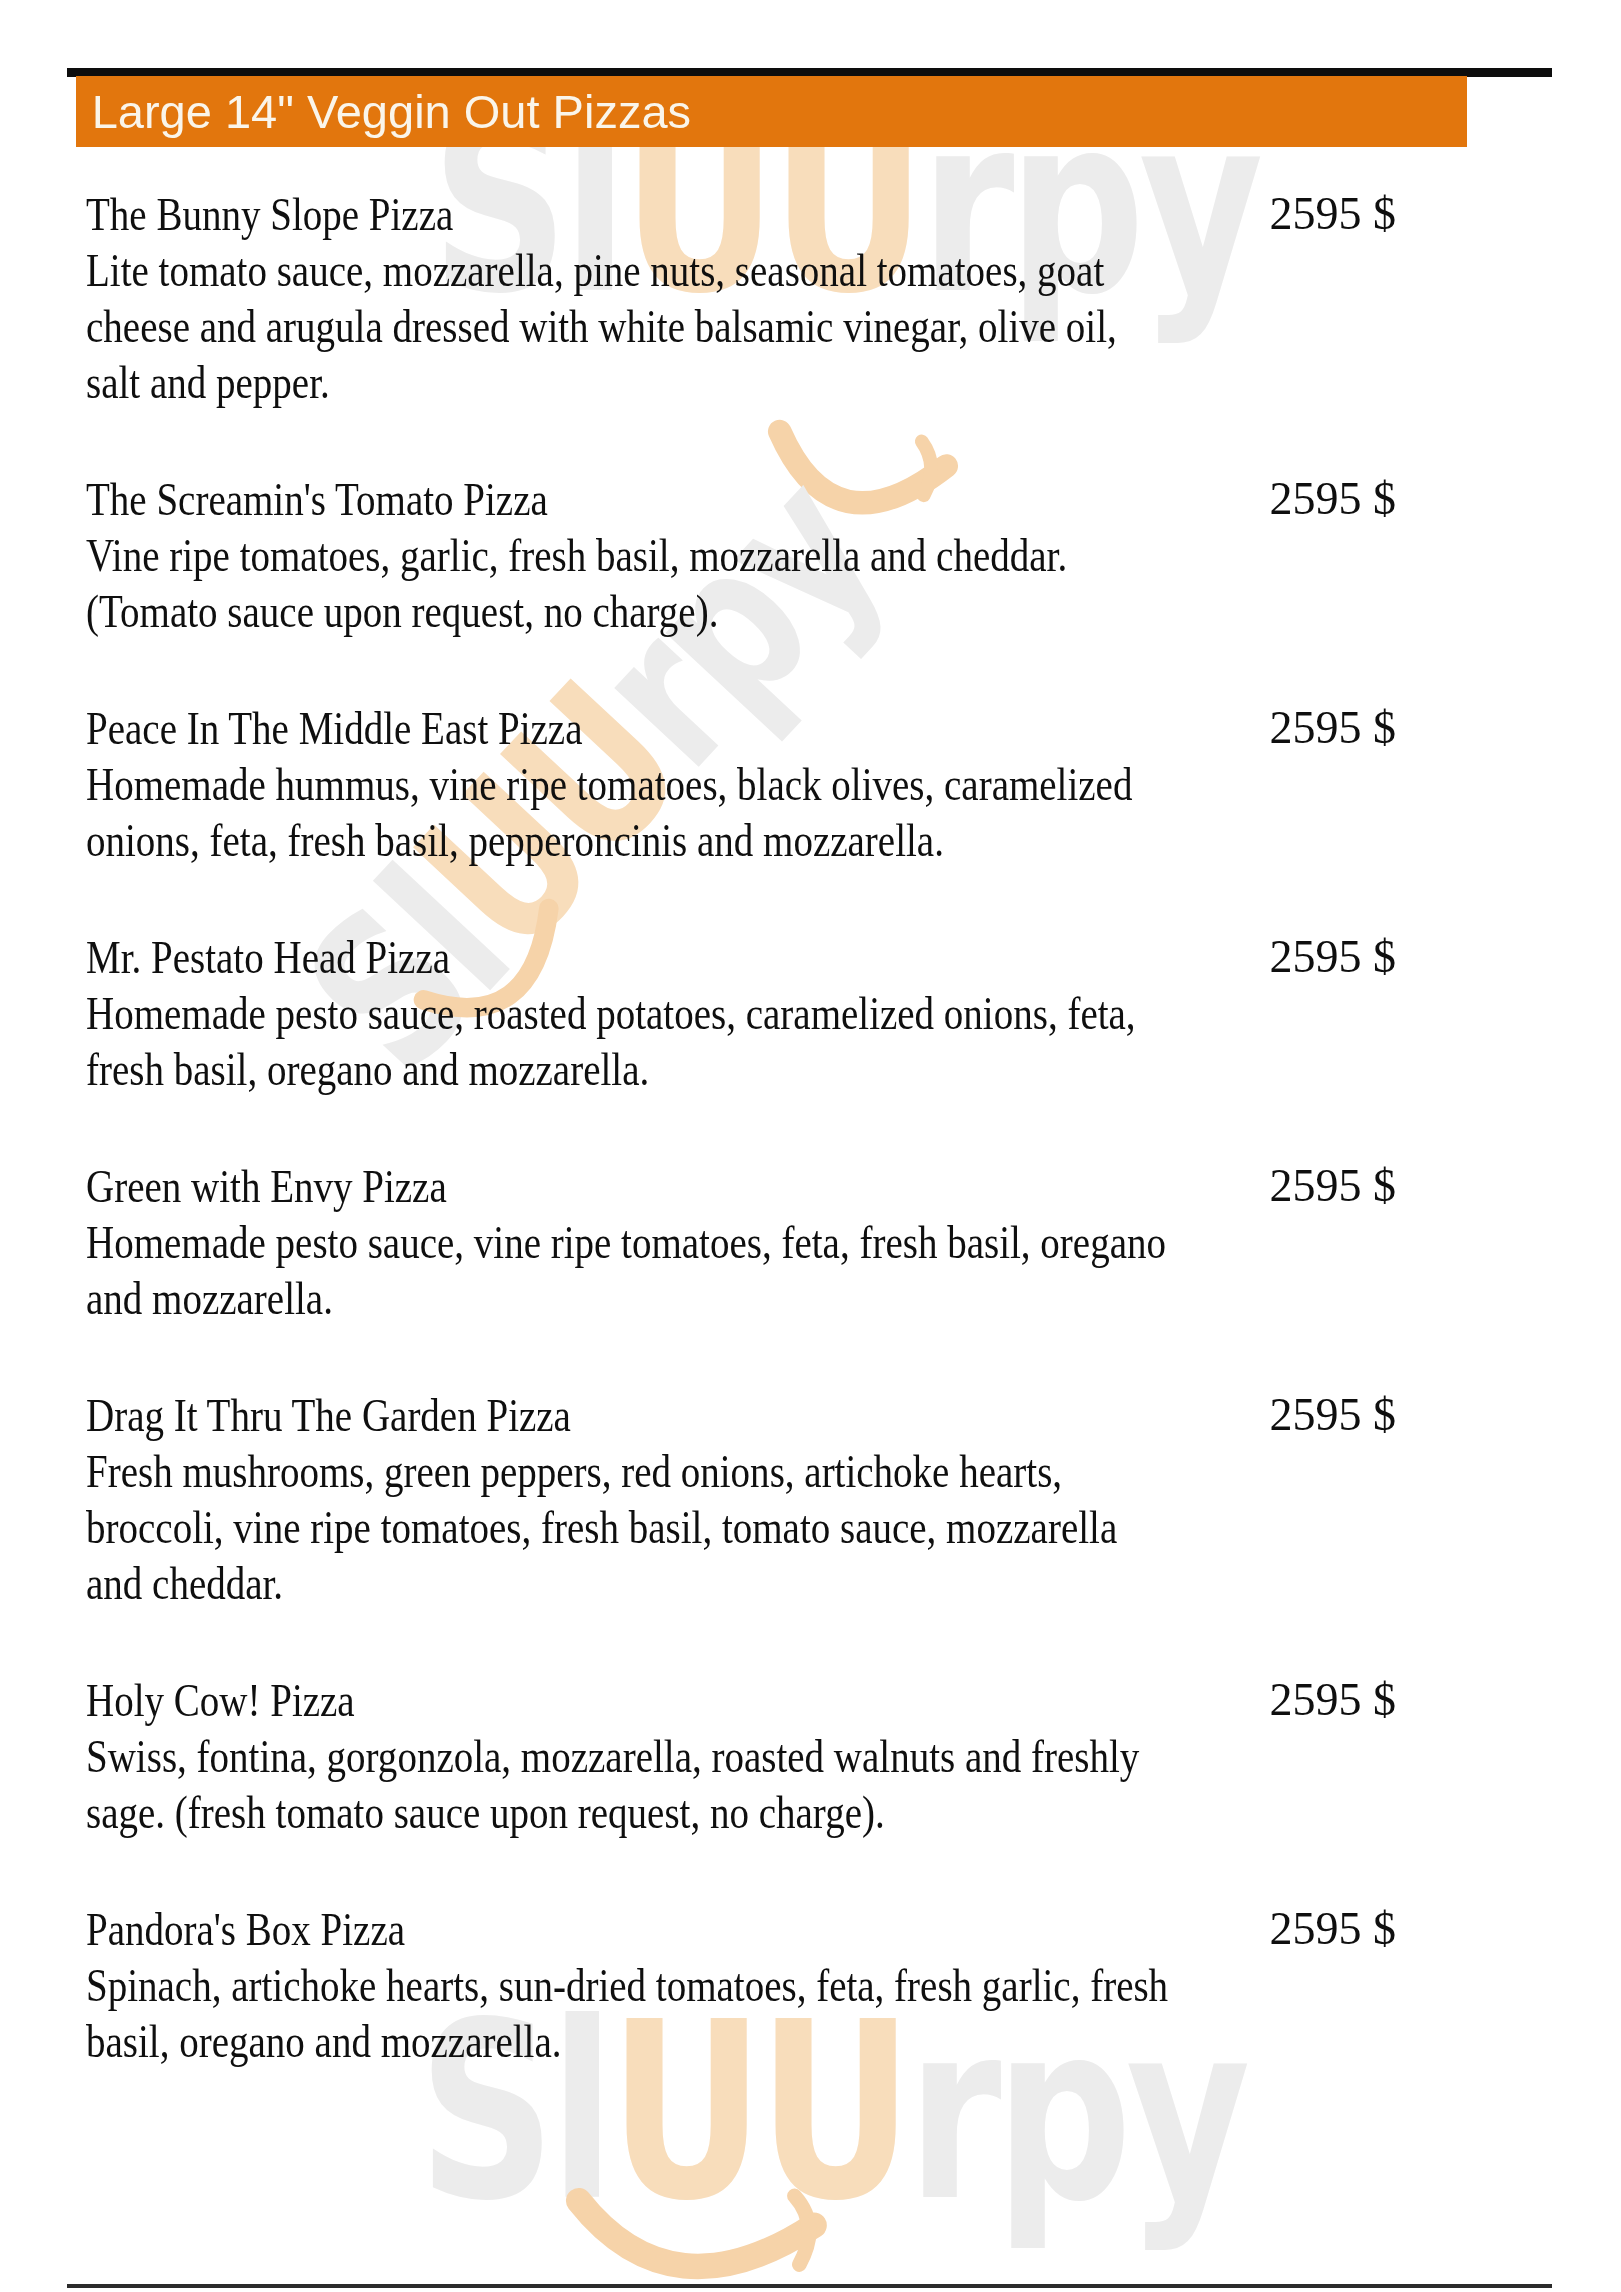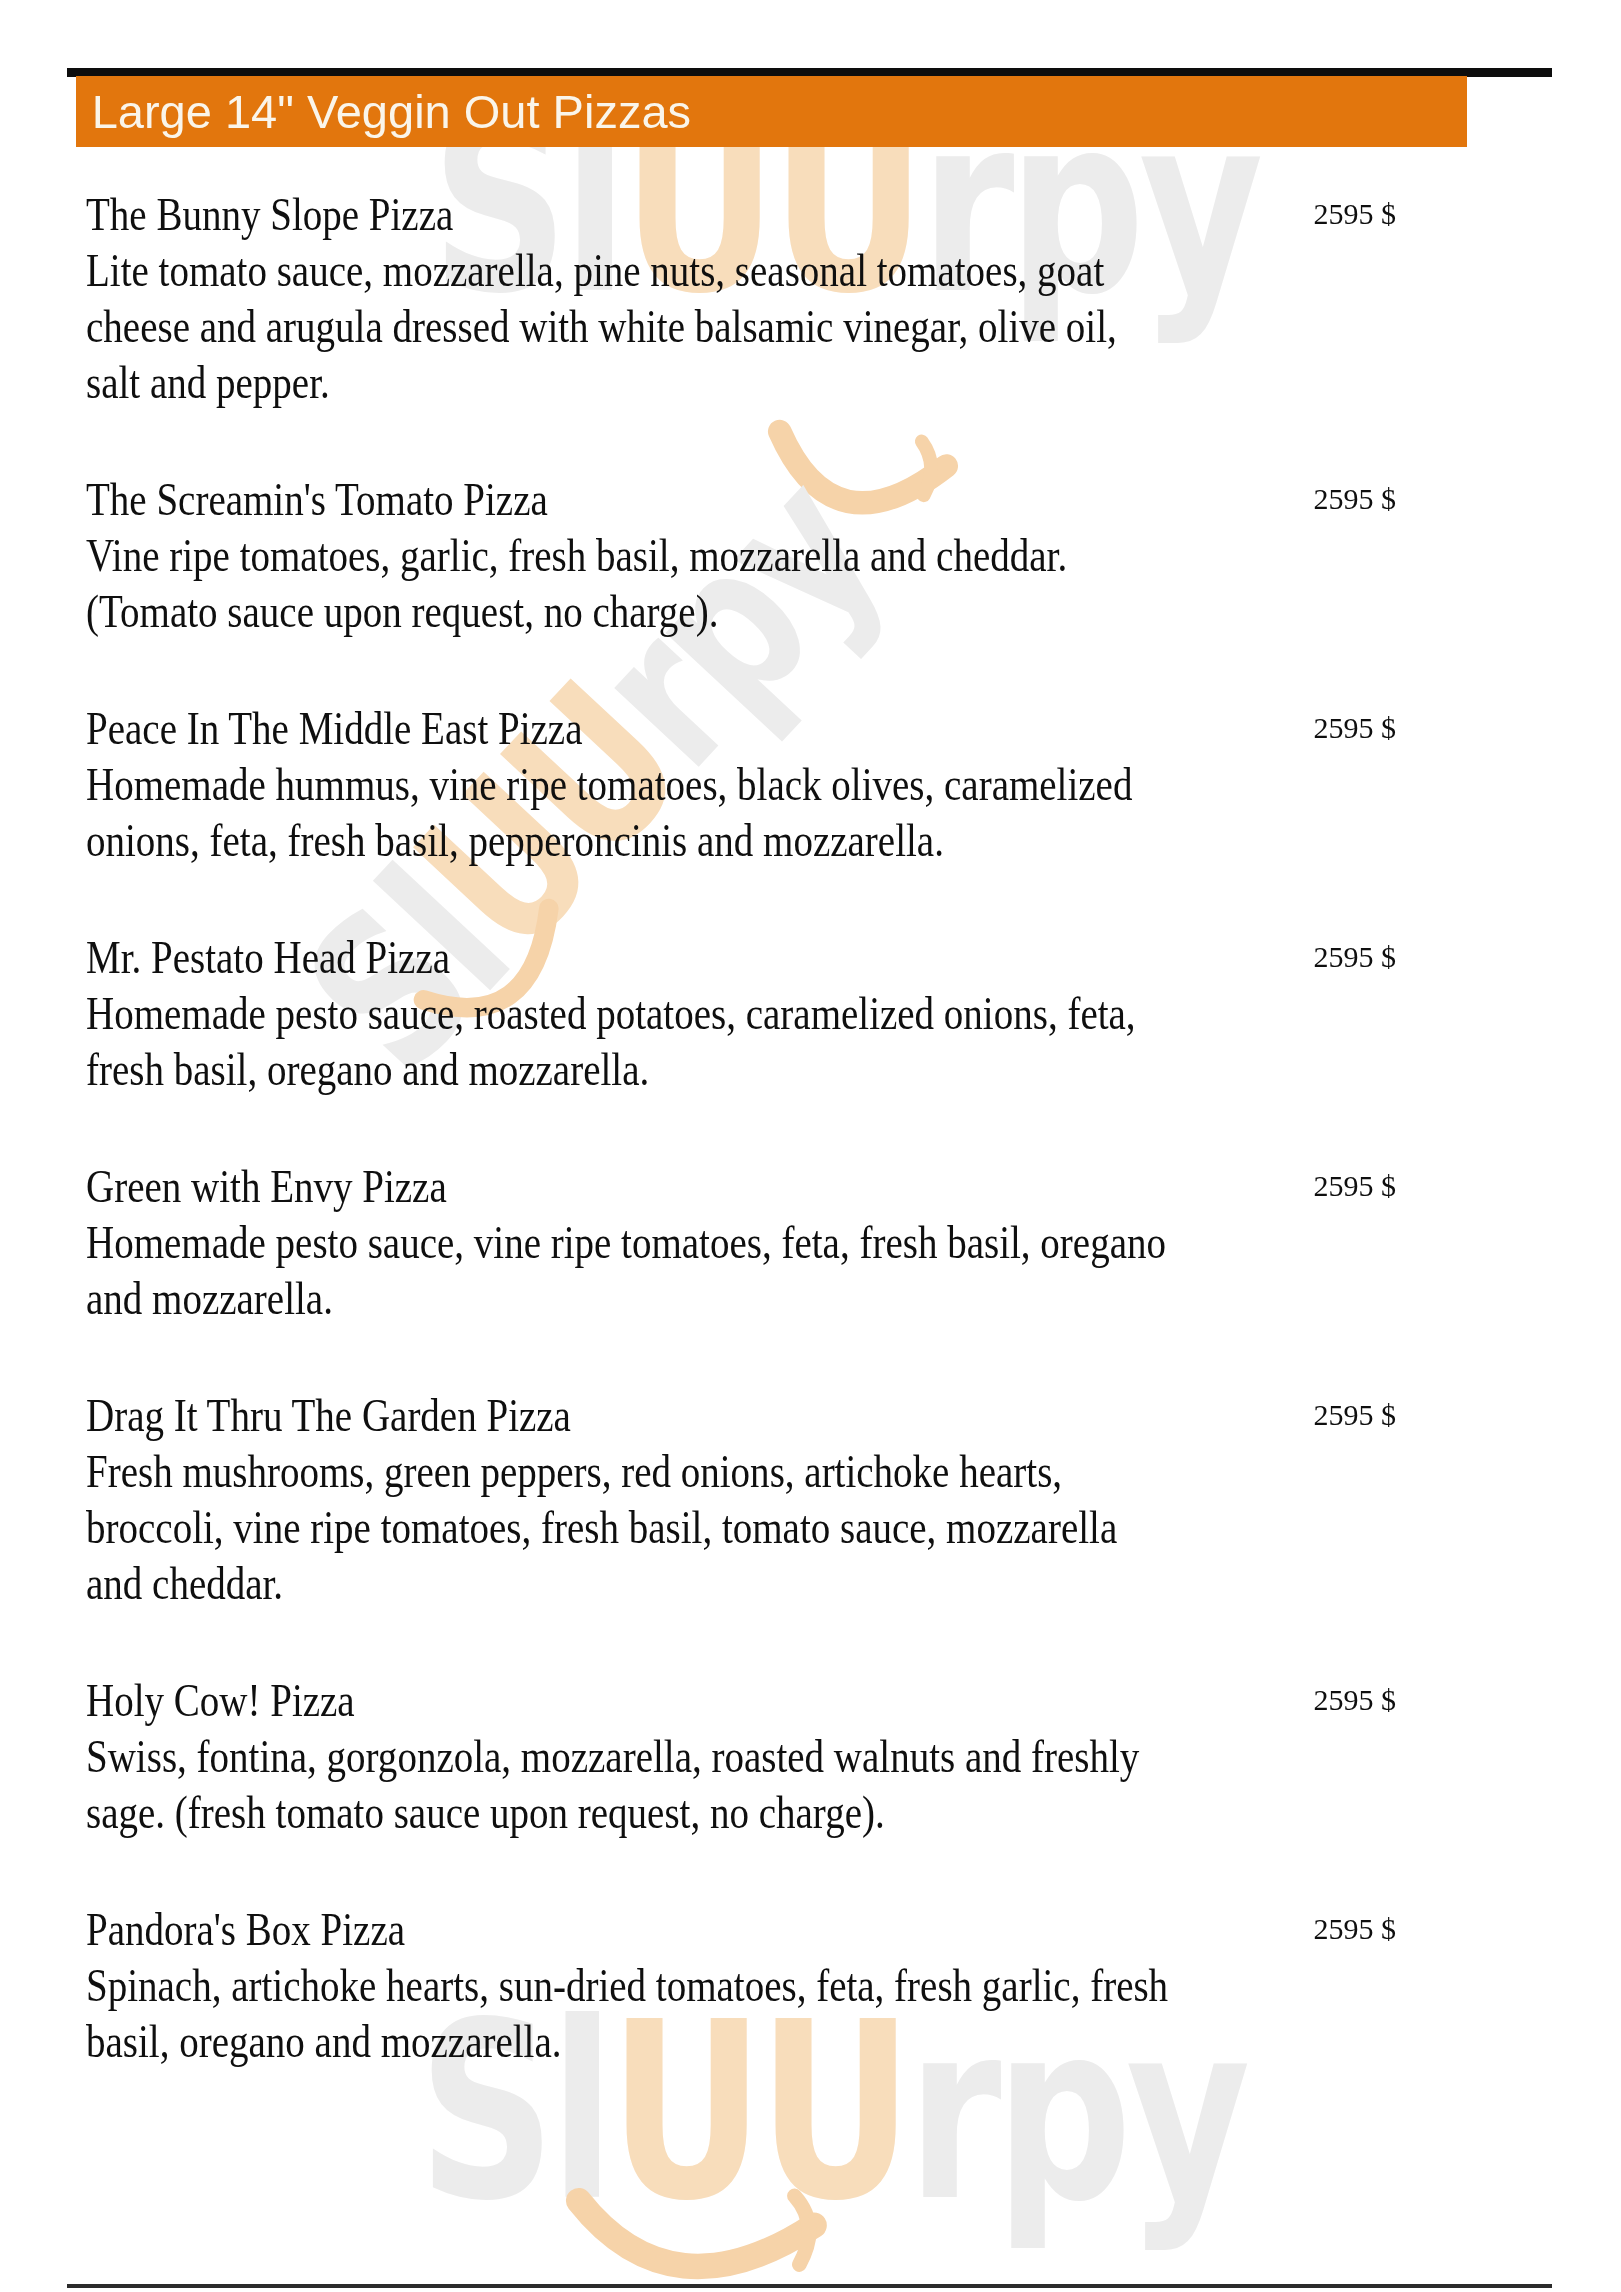--- a/index.html
+++ b/index.html
@@ -24,21 +24,21 @@
               z-index:2;display:flex;align-items:center;}
   .header-bar .title{font-family:"Liberation Sans", sans-serif;font-size:47px;color:#faf5ea;
                      padding-left:15.7px;white-space:nowrap;}
 
   
   .content{position:absolute;left:86px;top:186px;width:1310px;z-index:1;}
   .item{position:relative;margin:0 0 61px 0;}
   .item .txt{width:1372px;transform:scaleX(0.83);transform-origin:0 0;}
   .item .name{font-size:47px;line-height:56px;color:#0f0f0f;white-space:nowrap;}
   .item .desc{font-size:47px;line-height:56px;color:#0f0f0f;white-space:pre-line;}
-  .item .price{position:absolute;right:0;top:0;font-size:30px;line-height:56px;color:#0f0f0f;
+  .item .price{position:absolute;right:0;top:0;font-size:46px;line-height:56px;color:#0f0f0f;
                white-space:nowrap;}
 
   
   .bottom-rule{position:absolute;left:67px;top:2284px;width:1485px;height:3.9px;background:#2b2b2b;z-index:2;}
 </style>
 </head>
 <body>
 
 <div class="page">
 

